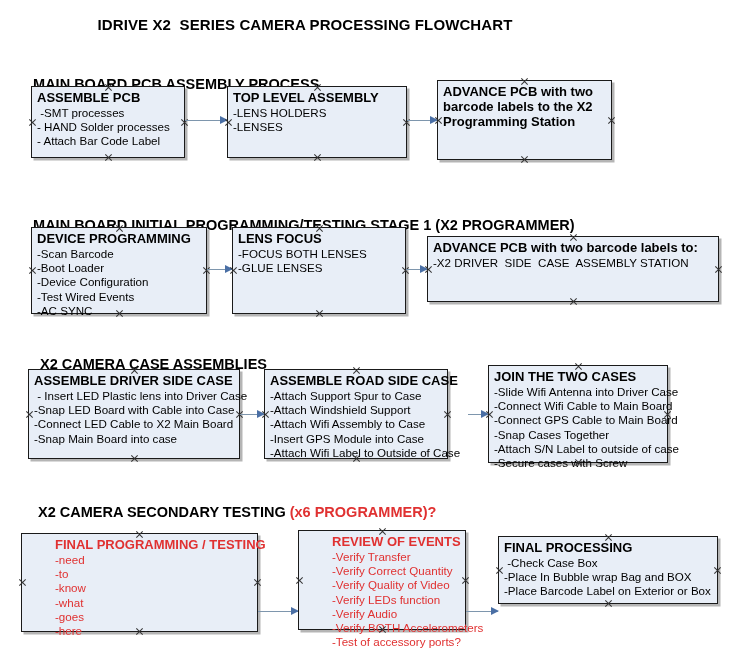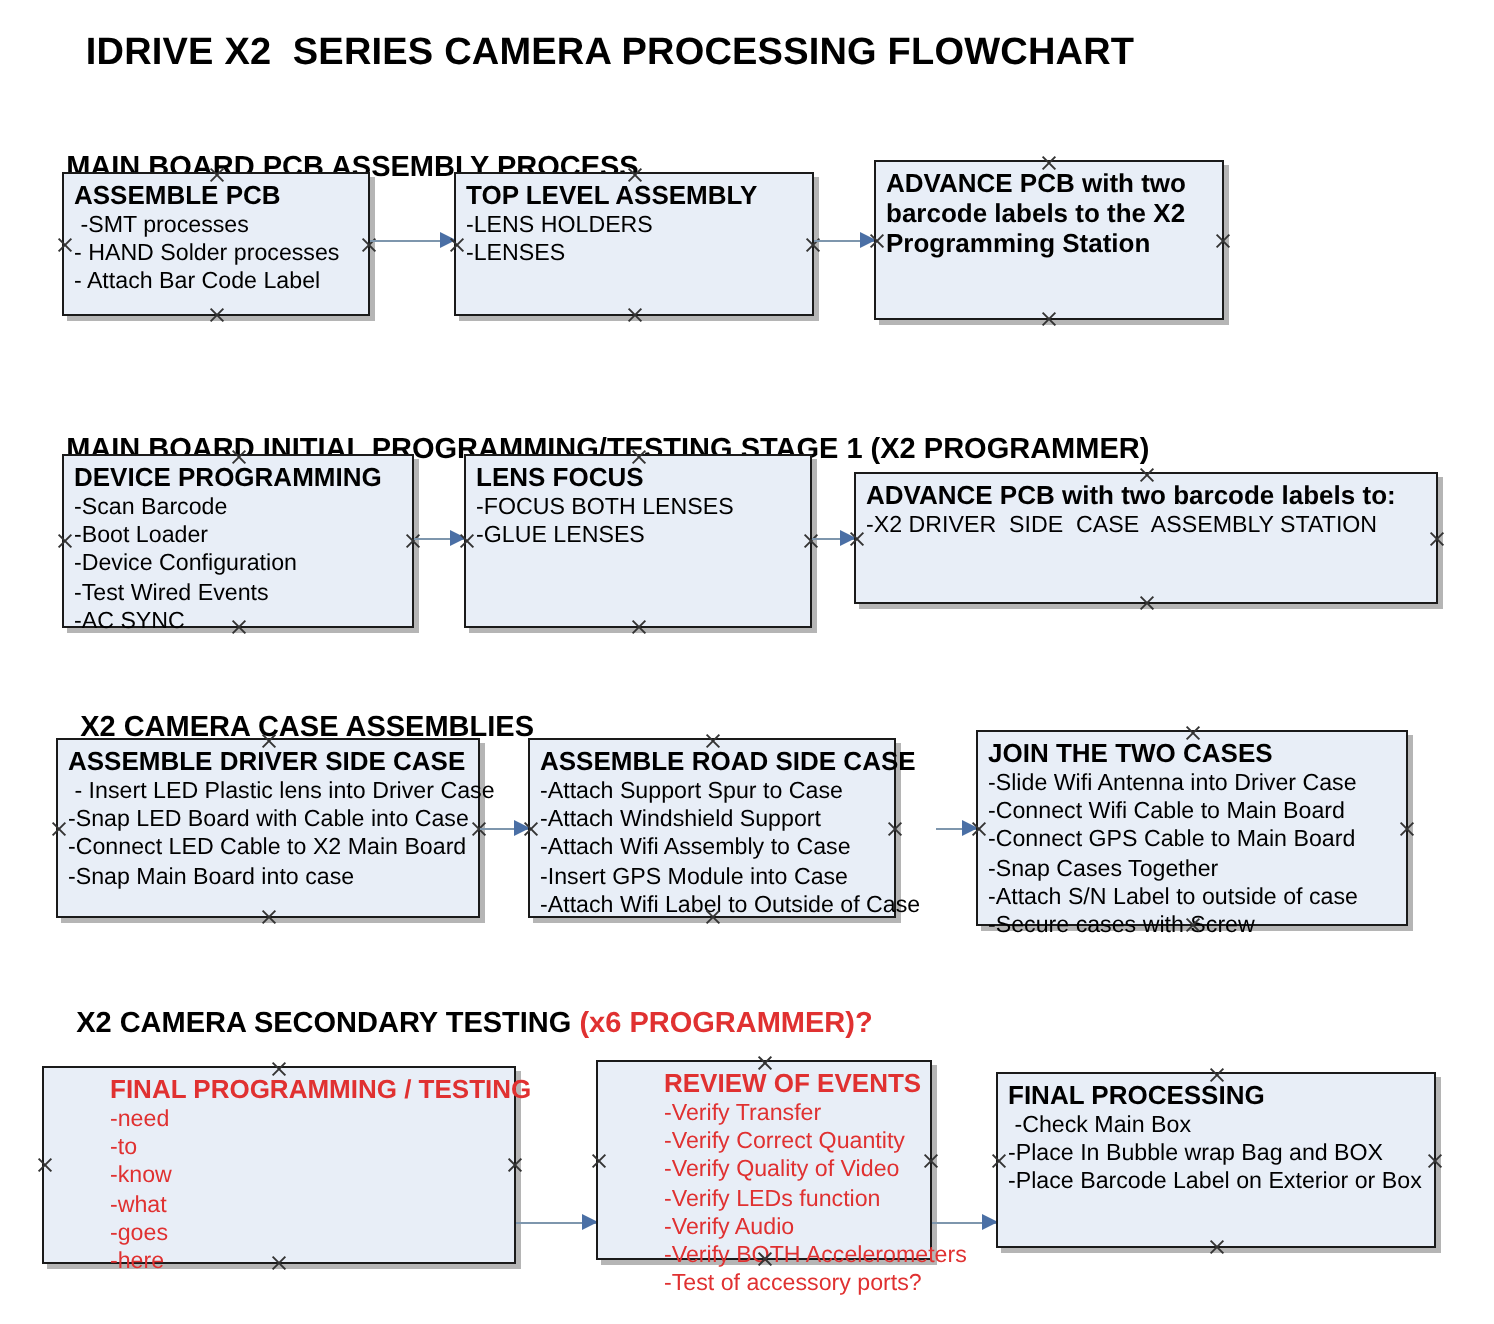--- a/index.html
+++ b/index.html
@@ -16,21 +16,21 @@
     color: #000000;
     -webkit-font-smoothing: antialiased;
   }
 
   
   #chart-title {
     position: absolute;
     left: 0; top: 16px;
     width: 610px;
     text-align: center;
-    font-size: 19px;
+    font-size: 15px;
     font-weight: bold;
     letter-spacing: 0.1px;
     white-space: pre;
   }
   .section-header {
     position: absolute;
     font-size: 14.5px;
     font-weight: bold;
     white-space: pre;
   }
@@ -225,21 +225,21 @@
   <div class="handle" style="left:50%; top:0;"></div>
   <div class="handle" style="left:50%; top:100%;"></div>
   <div class="handle" style="left:0; top:50%;"></div>
   <div class="handle" style="left:100%; top:50%;"></div>
 </div>
 
 <div class="conn" style="left:468px; top:414px; width:20px;">
   <span class="arrow"></span>
 </div>
 
-<div class="node" style="left:488px; top:365px; width:216px; height:98px;">
+<div class="node" style="left:488px; top:365px; width:180px; height:98px;">
   <div class="n-title">JOIN THE TWO CASES</div>
   <div class="n-line">-Slide Wifi Antenna into Driver Case</div>
   <div class="n-line">-Connect Wifi Cable to Main Board</div>
   <div class="n-line">-Connect GPS Cable to Main Board</div>
   <div class="n-line">-Snap Cases Together</div>
   <div class="n-line">-Attach S/N Label to outside of case</div>
   <div class="n-line">-Secure cases with Screw</div>
   <div class="handle" style="left:50%; top:0;"></div>
   <div class="handle" style="left:50%; top:100%;"></div>
   <div class="handle" style="left:0; top:50%;"></div>
@@ -280,22 +280,22 @@
   <div class="handle" style="left:50%; top:0;"></div>
   <div class="handle" style="left:50%; top:100%;"></div>
   <div class="handle" style="left:0; top:50%;"></div>
   <div class="handle" style="left:100%; top:50%;"></div>
 </div>
 
 <div class="conn" style="left:466px; top:611px; width:32px;">
   <span class="arrow"></span>
 </div>
 
-<div class="node" style="left:498px; top:536px; width:220px; height:88px;">
+<div class="node" style="left:498px; top:536px; width:220px; height:68px;">
   <div class="n-title">FINAL PROCESSING</div>
-  <div class="n-line"> -Check Main Box</div>
+  <div class="n-line"> -Check Case Box</div>
   <div class="n-line">-Place In Bubble wrap Bag and BOX</div>
   <div class="n-line">-Place Barcode Label on Exterior or Box</div>
   <div class="handle" style="left:50%; top:0;"></div>
   <div class="handle" style="left:50%; top:100%;"></div>
   <div class="handle" style="left:0; top:50%;"></div>
   <div class="handle" style="left:100%; top:50%;"></div>
 </div>
 
 </body></html>

